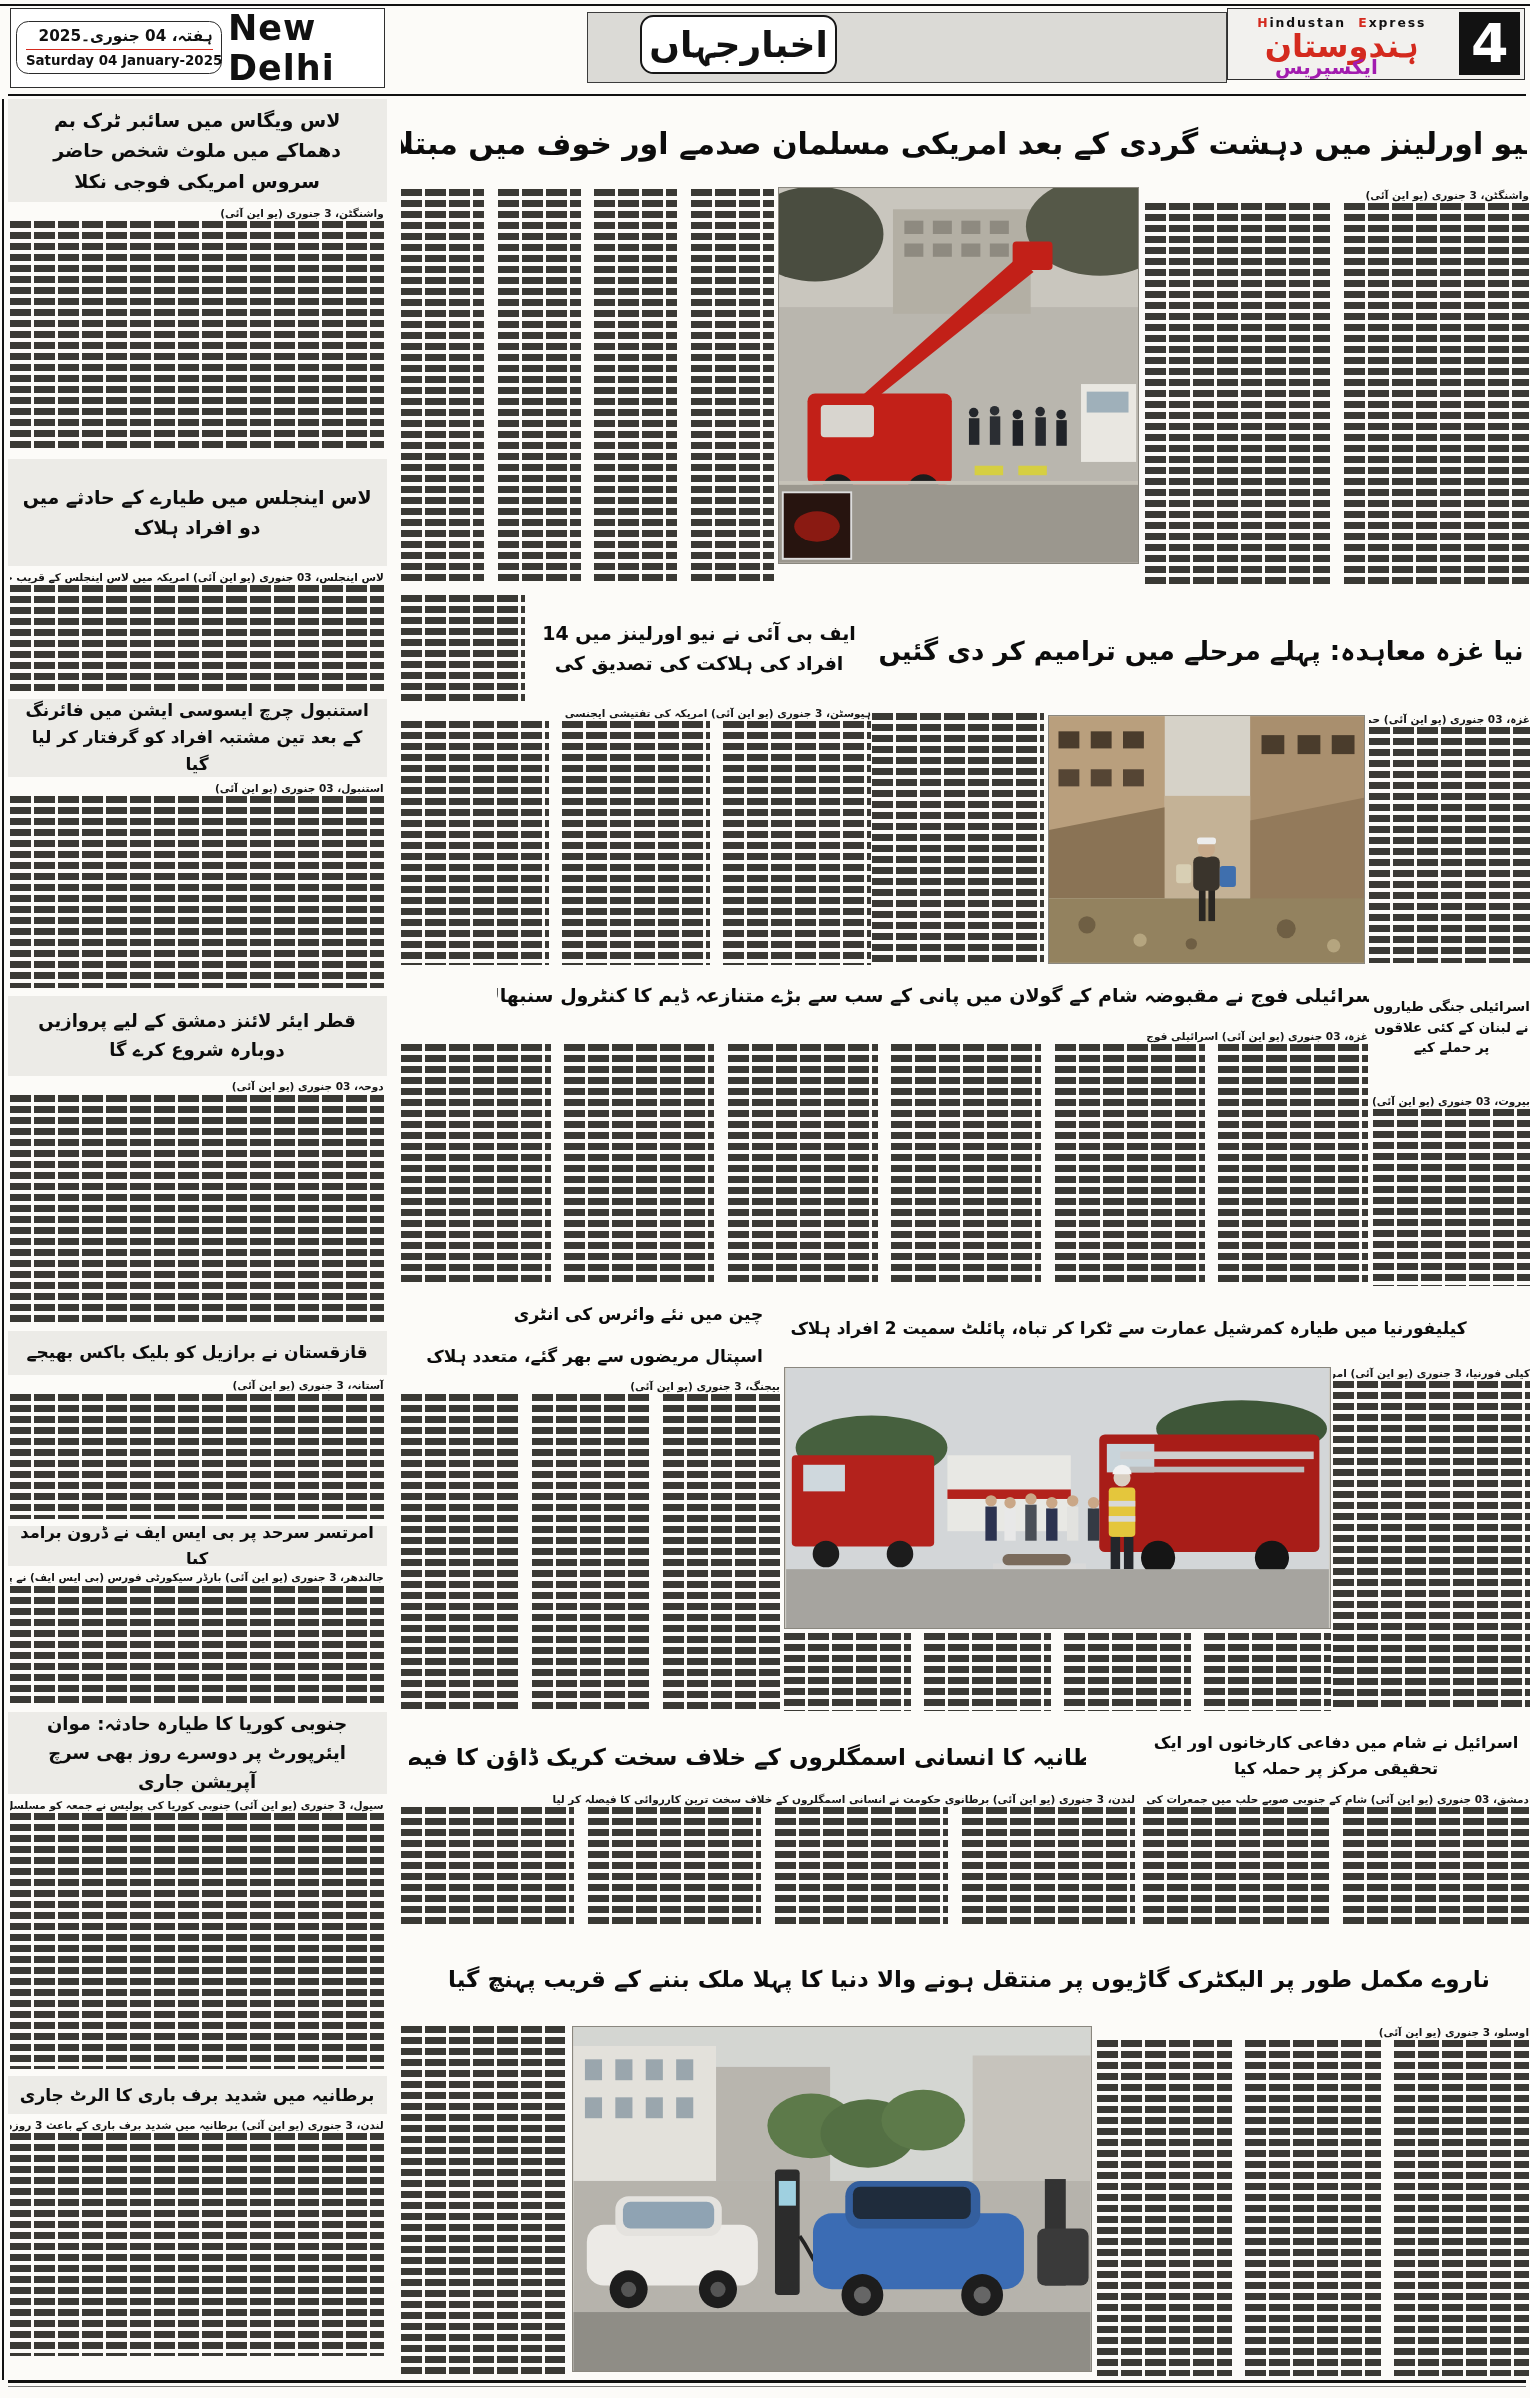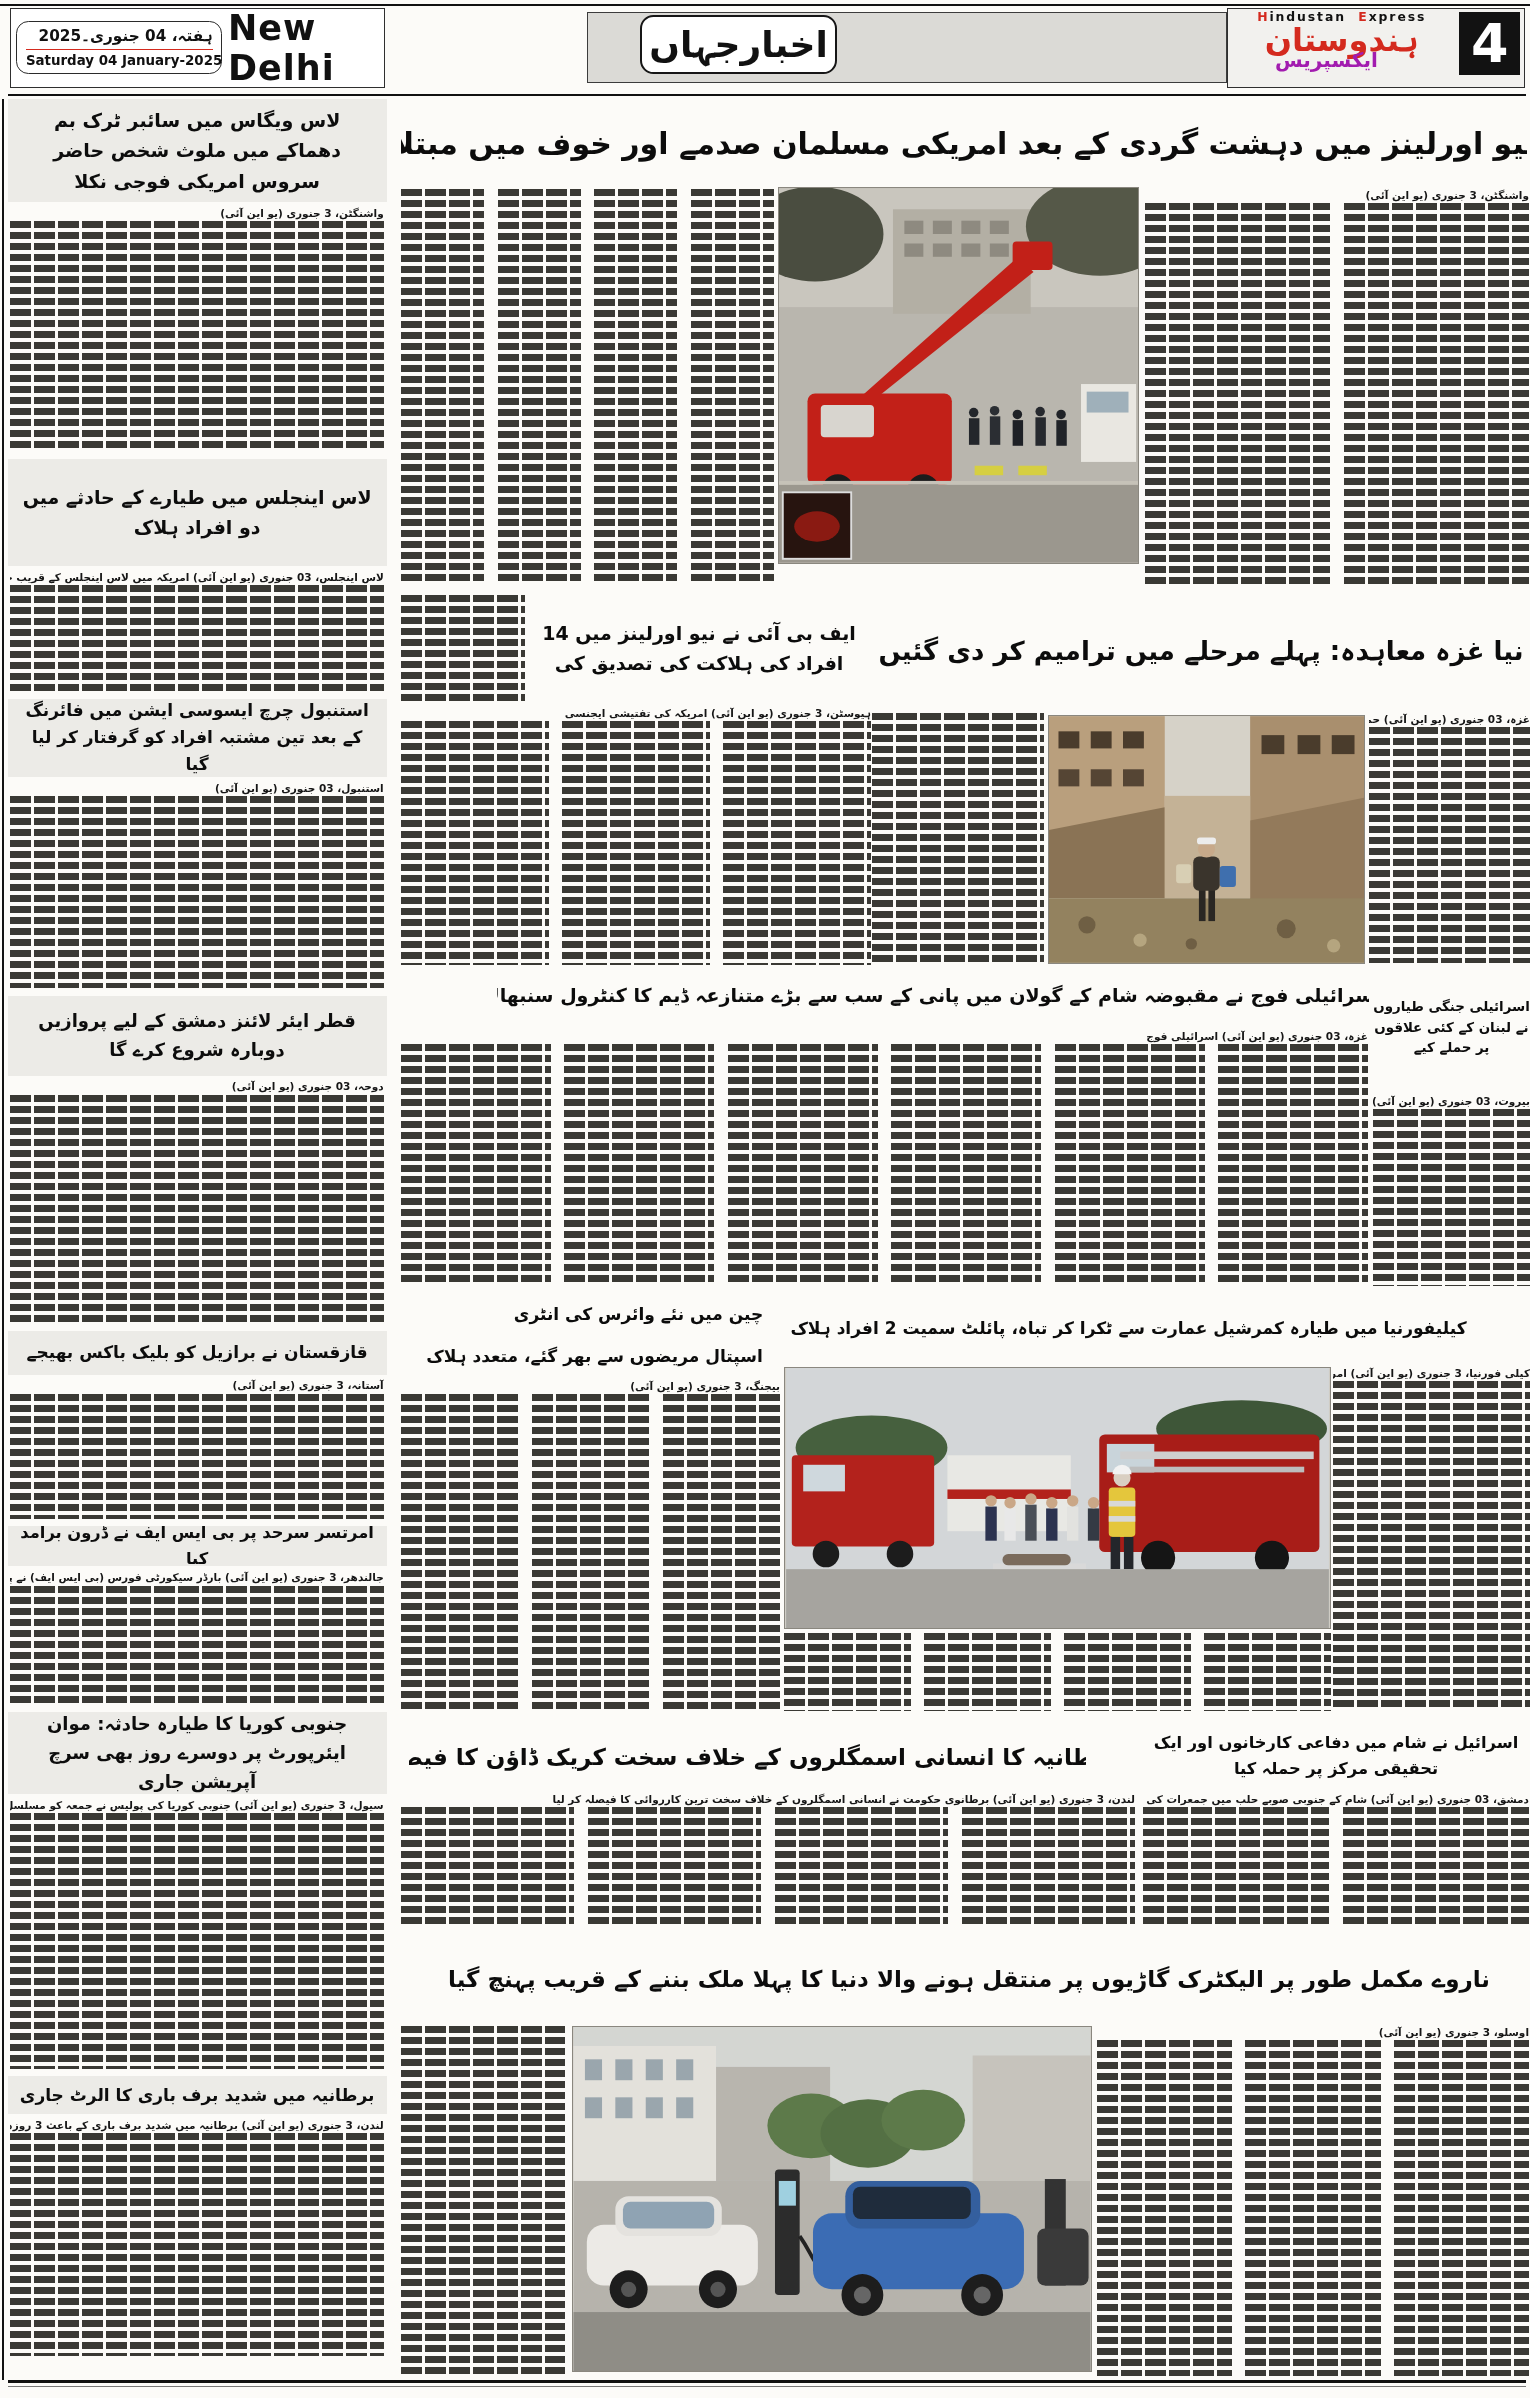--- a/index.html
+++ b/index.html
@@ -14,22 +14,22 @@
   .date-round{margin:4.8px 5.7px;width:206px;border:1.9px solid #2b2b2b;border-radius:12.4px;padding:4.8px 8.6px;background:#fff}
   .date-ur{direction:rtl;font-size:15.3px;font-weight:700;border-bottom:1.9px solid #d42a1e;
            padding-bottom:4px;white-space:nowrap;overflow:hidden}
   .date-en{font-size:13.4px;font-weight:700;white-space:nowrap;padding-top:2.9px}
   .city{flex:1;text-align:left;font-size:35px;font-weight:700;letter-spacing:1px}
   .mast-bar{position:absolute;left:587px;top:11.5px;width:640px;height:71px;background:#dbdad6;
             border:1.9px solid #3c3c3c}
   .mast-box{position:absolute;left:52px;top:2.9px;width:197px;height:59px;background:#fff;
             border:2.9px solid #161616;border-radius:13.4px;display:flex;align-items:center;justify-content:center;
             font-size:36px;font-weight:700;direction:rtl}
-  .brand-box{position:absolute;left:1227px;top:7.6px;width:298px;height:80px;border:1.9px solid #2f2f2f;
-             background:#f2f1ee;display:flex;align-items:flex-start}
+  .brand-box{position:absolute;left:1227px;top:7.6px;width:298px;height:72px;border:1.9px solid #2f2f2f;
+             background:#f2f1ee;display:flex;align-items:flex-end}
   .brand-left{flex:1;display:flex;flex-direction:column;align-items:center;justify-content:center;overflow:hidden}
   .brand-en{font-size:12.4px;font-weight:700;letter-spacing:1.9px;white-space:nowrap}
   .brand-en .r{color:#d42a1e}
   .brand-ur{direction:rtl;font-size:32px;font-weight:700;color:#d42a1e;line-height:1;white-space:nowrap}
   .brand-ur2{direction:rtl;font-size:20px;font-weight:700;color:#a21caf;margin-top:-7.6px;white-space:nowrap;
              transform:translateX(-15.3px)}
   .pgnum{width:61px;margin:3.8px;background:#121212;color:#fff;display:flex;align-items:center;justify-content:center;
          font-size:54px;font-weight:700}
   
   .sb{position:absolute;left:7.6px;top:99px;width:379px;height:2283px;overflow:hidden}

